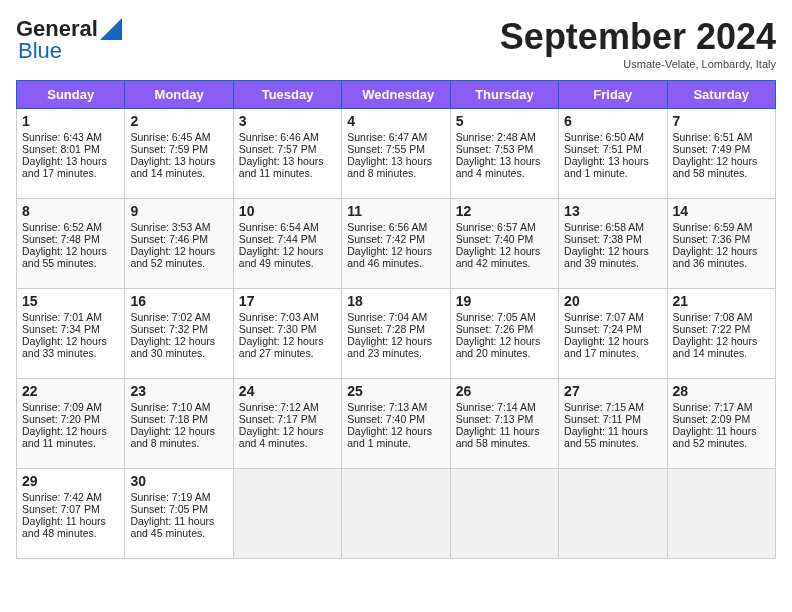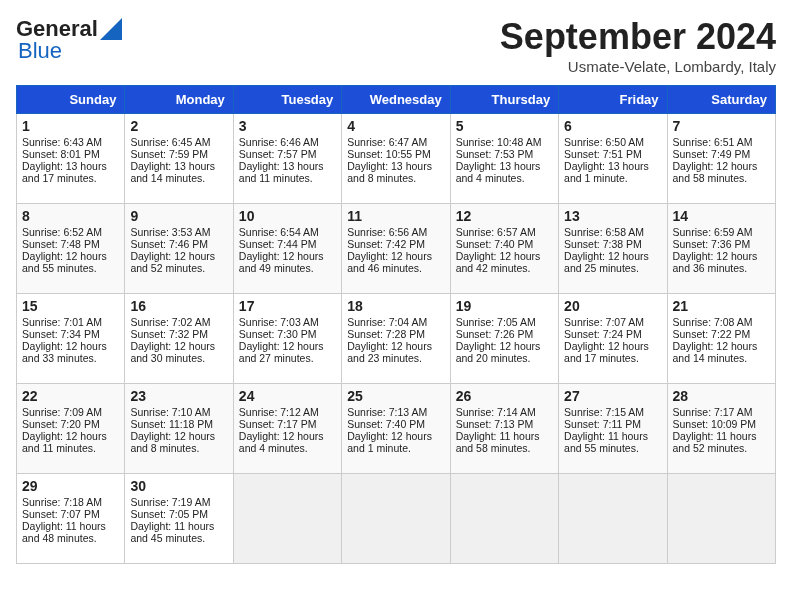--- a/index.html
+++ b/index.html
@@ -24,35 +24,35 @@
     .title-area {
       text-align: right;
     }
     .month-title {
       font-size: 36px;
       font-weight: bold;
       color: #222;
       text-align: center;
     }
     .location {
-      font-size: 15px;
+      font-size: 11px;
       color: #444;
     }
     table {
       width: 100%;
       border-collapse: collapse;
       table-layout: fixed;
     }
     th {
-      background-color: #1d4ed8;
+      background-color: #8b5cf6;
       color: #fff;
       font-size: 13px;
       font-weight: bold;
-      padding: 6px 8px;
-      text-align: right;
+      padding: 6px 20px;
+      text-align: center;
       border: 1px solid #1565c0;
     }
     td {
       vertical-align: top;
       border: 1px solid #ccc;
       padding: 4px 5px;
       font-size: 10.5px;
       color: #222;
       background: #fff;
       height: 90px;
@@ -116,27 +116,27 @@
         <td>
           <span class="day-num">3</span>
           <div>Sunrise: 6:46 AM</div>
           <div>Sunset: 7:57 PM</div>
           <div>Daylight: 13 hours</div>
           <div>and 11 minutes.</div>
         </td>
         <td>
           <span class="day-num">4</span>
           <div>Sunrise: 6:47 AM</div>
-          <div>Sunset: 10:55 PM</div>
+          <div>Sunset: 7:55 PM</div>
           <div>Daylight: 13 hours</div>
           <div>and 8 minutes.</div>
         </td>
         <td>
           <span class="day-num">5</span>
-          <div>Sunrise: 10:48 AM</div>
+          <div>Sunrise: 2:48 AM</div>
           <div>Sunset: 7:53 PM</div>
           <div>Daylight: 13 hours</div>
           <div>and 4 minutes.</div>
         </td>
         <td>
           <span class="day-num">6</span>
           <div>Sunrise: 6:50 AM</div>
           <div>Sunset: 7:51 PM</div>
           <div>Daylight: 13 hours</div>
           <div>and 1 minute.</div>
@@ -183,21 +183,21 @@
           <div>Sunrise: 6:57 AM</div>
           <div>Sunset: 7:40 PM</div>
           <div>Daylight: 12 hours</div>
           <div>and 42 minutes.</div>
         </td>
         <td>
           <span class="day-num">13</span>
           <div>Sunrise: 6:58 AM</div>
           <div>Sunset: 7:38 PM</div>
           <div>Daylight: 12 hours</div>
-          <div>and 25 minutes.</div>
+          <div>and 39 minutes.</div>
         </td>
         <td>
           <span class="day-num">14</span>
           <div>Sunrise: 6:59 AM</div>
           <div>Sunset: 7:36 PM</div>
           <div>Daylight: 12 hours</div>
           <div>and 36 minutes.</div>
         </td>
       </tr>
       <tr>
@@ -255,21 +255,21 @@
         <td>
           <span class="day-num">22</span>
           <div>Sunrise: 7:09 AM</div>
           <div>Sunset: 7:20 PM</div>
           <div>Daylight: 12 hours</div>
           <div>and 11 minutes.</div>
         </td>
         <td>
           <span class="day-num">23</span>
           <div>Sunrise: 7:10 AM</div>
-          <div>Sunset: 11:18 PM</div>
+          <div>Sunset: 7:18 PM</div>
           <div>Daylight: 12 hours</div>
           <div>and 8 minutes.</div>
         </td>
         <td>
           <span class="day-num">24</span>
           <div>Sunrise: 7:12 AM</div>
           <div>Sunset: 7:17 PM</div>
           <div>Daylight: 12 hours</div>
           <div>and 4 minutes.</div>
         </td>
@@ -290,29 +290,29 @@
         <td>
           <span class="day-num">27</span>
           <div>Sunrise: 7:15 AM</div>
           <div>Sunset: 7:11 PM</div>
           <div>Daylight: 11 hours</div>
           <div>and 55 minutes.</div>
         </td>
         <td>
           <span class="day-num">28</span>
           <div>Sunrise: 7:17 AM</div>
-          <div>Sunset: 10:09 PM</div>
+          <div>Sunset: 2:09 PM</div>
           <div>Daylight: 11 hours</div>
           <div>and 52 minutes.</div>
         </td>
       </tr>
       <tr>
         <td>
           <span class="day-num">29</span>
-          <div>Sunrise: 7:18 AM</div>
+          <div>Sunrise: 7:42 AM</div>
           <div>Sunset: 7:07 PM</div>
           <div>Daylight: 11 hours</div>
           <div>and 48 minutes.</div>
         </td>
         <td>
           <span class="day-num">30</span>
           <div>Sunrise: 7:19 AM</div>
           <div>Sunset: 7:05 PM</div>
           <div>Daylight: 11 hours</div>
           <div>and 45 minutes.</div>

